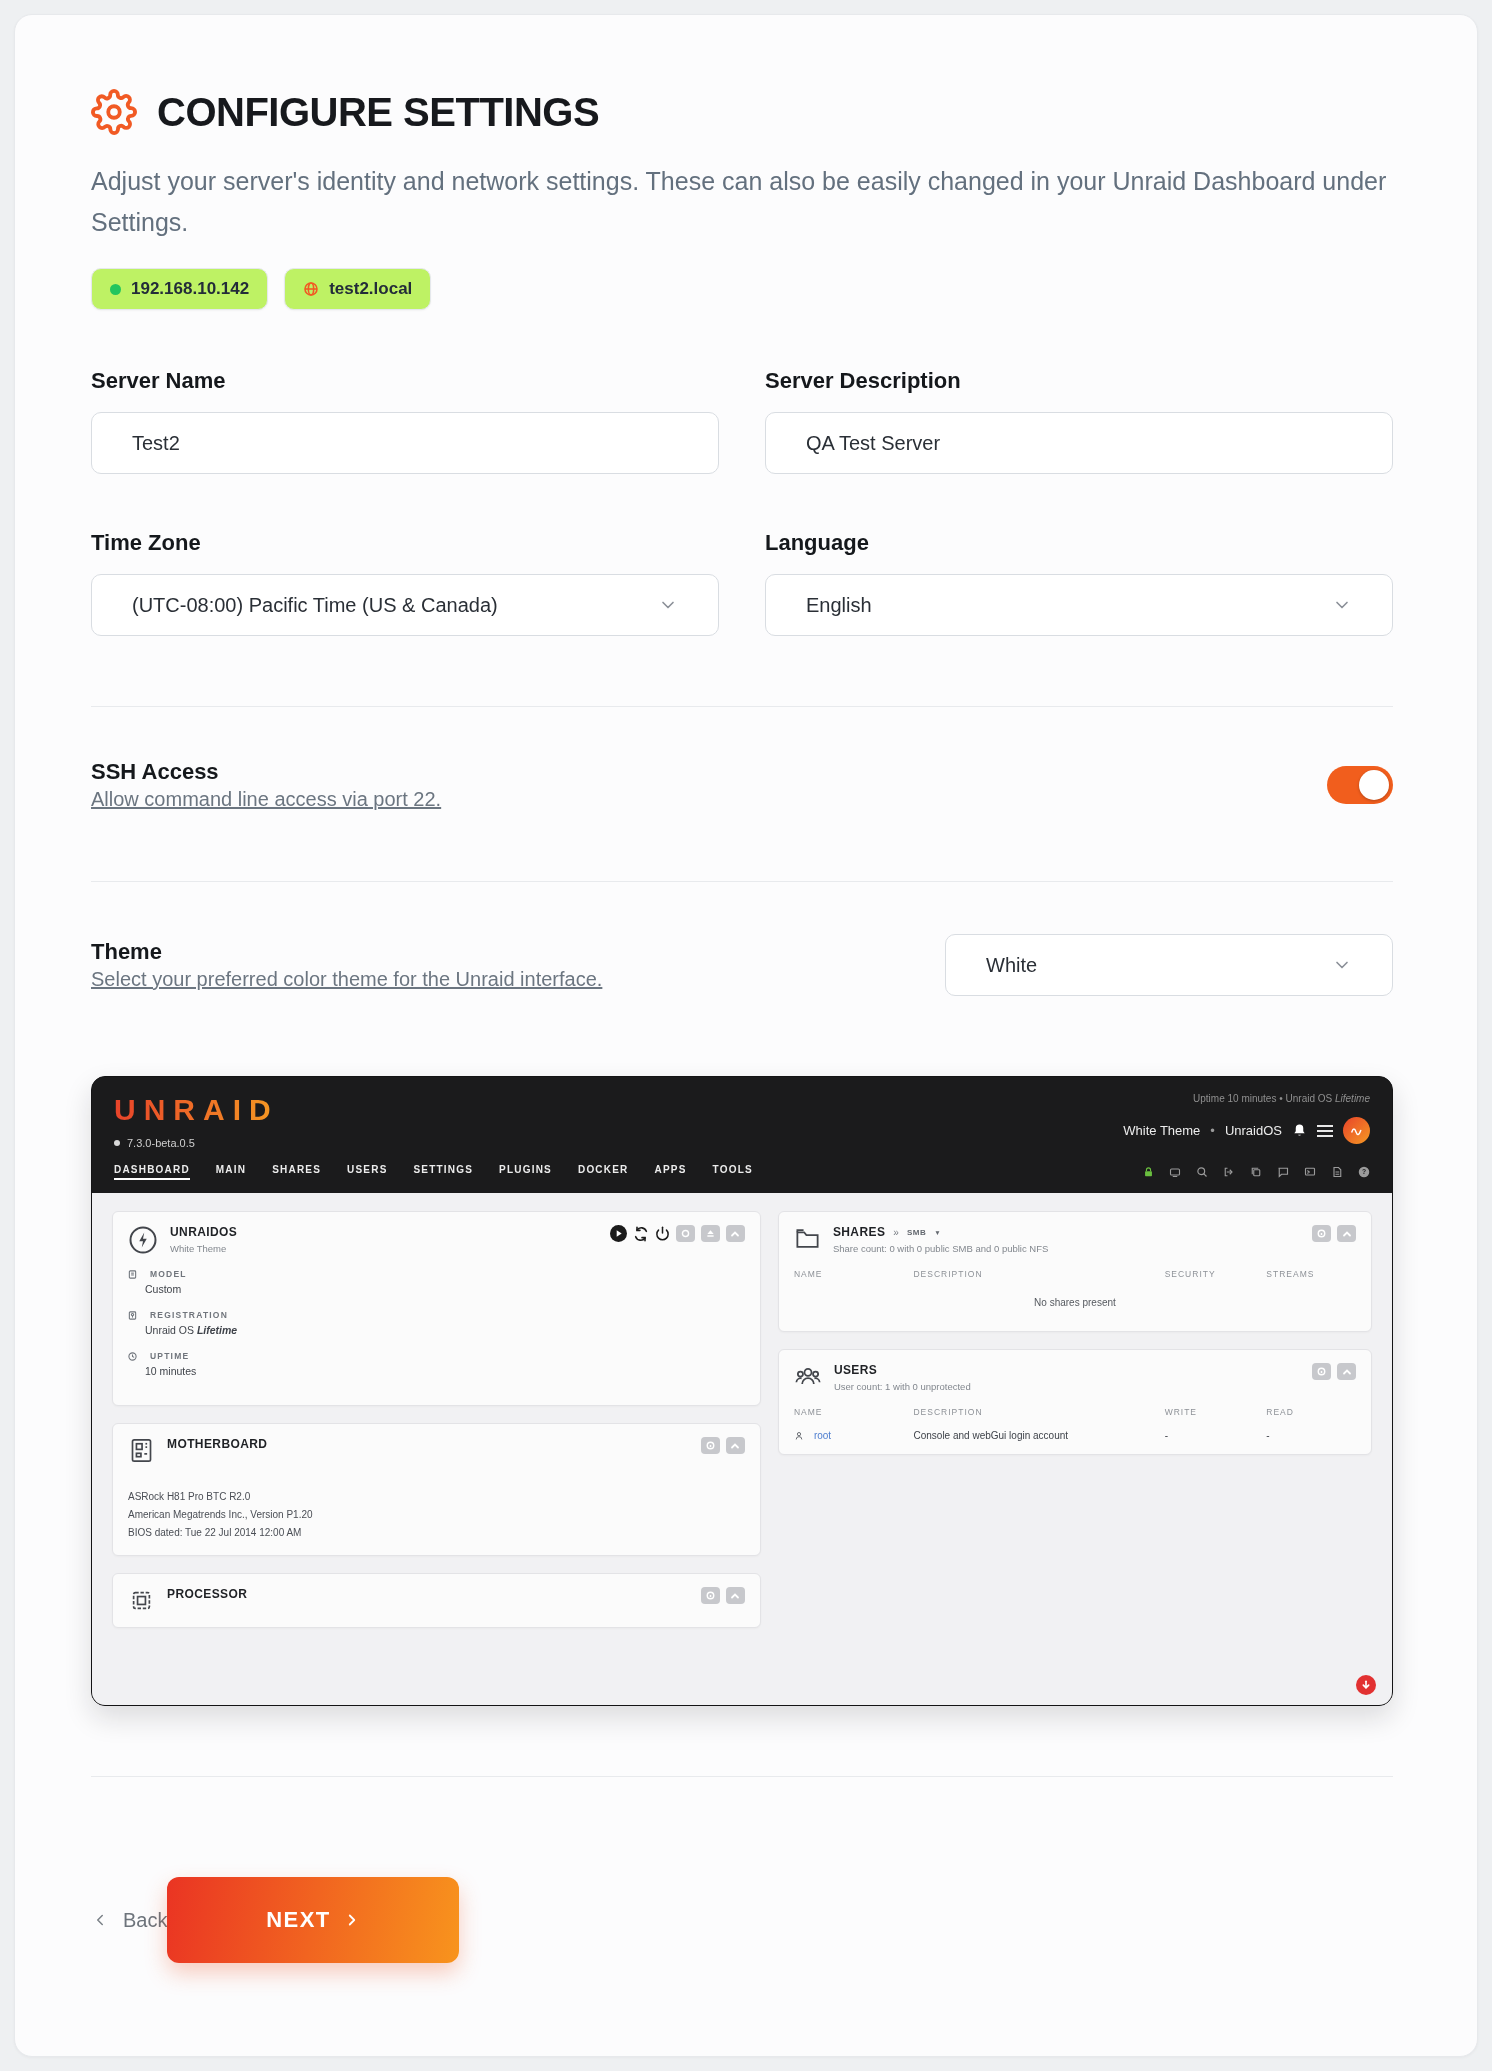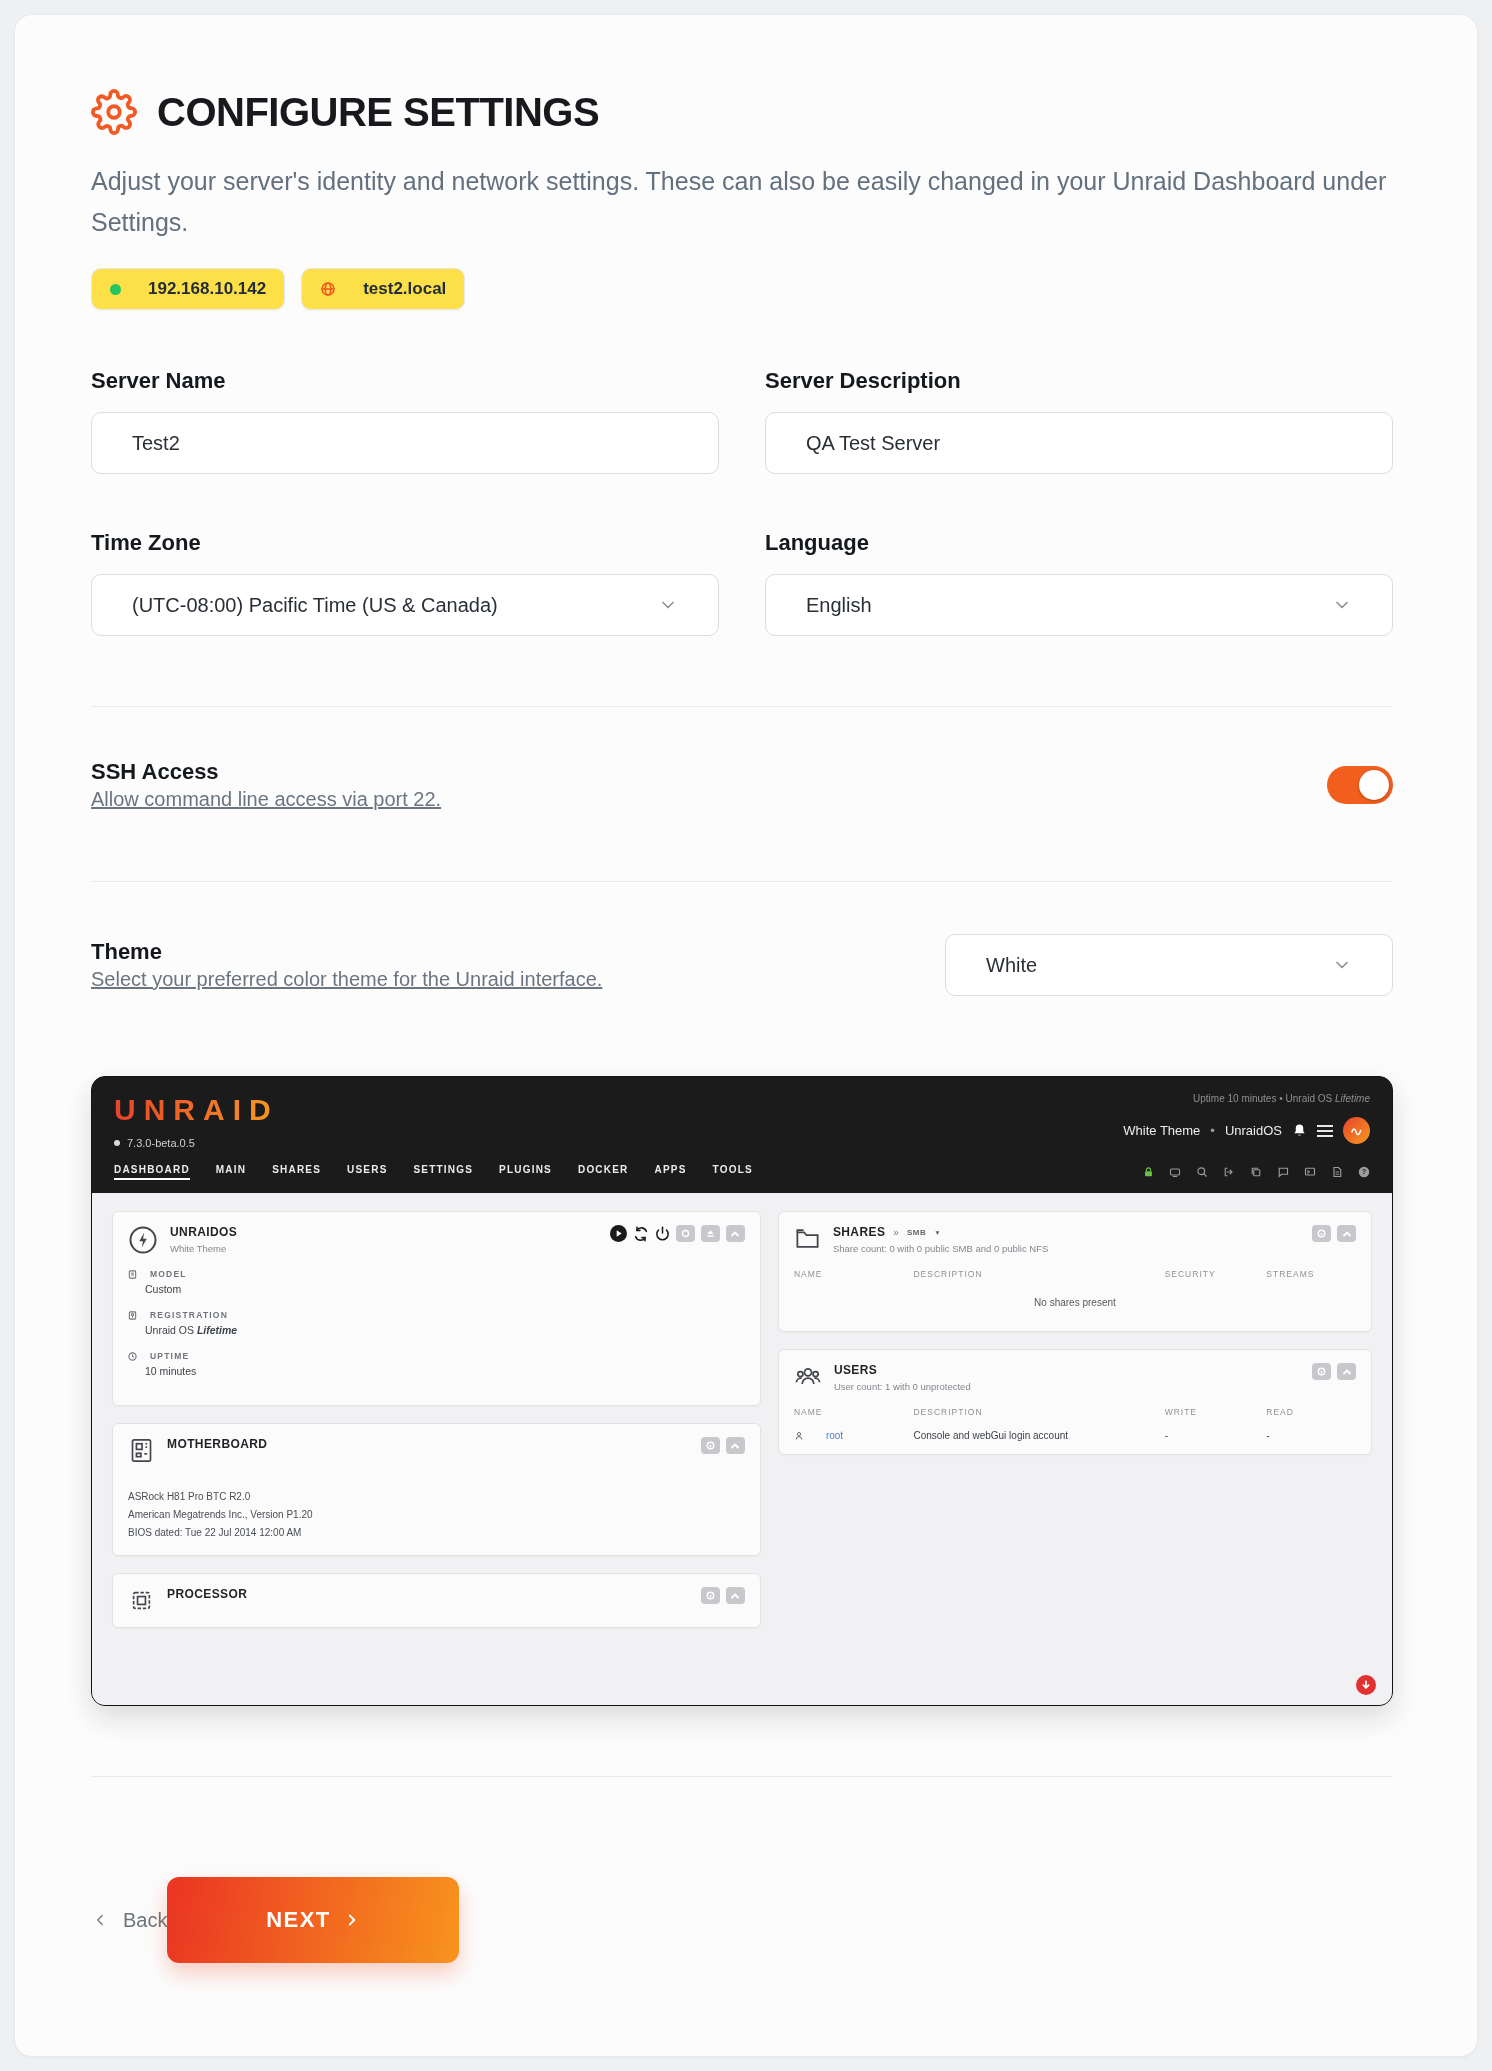--- a/index.html
+++ b/index.html
@@ -18,22 +18,22 @@
     padding:74px 84px 0 76px;
     overflow:hidden;
   }
   
   .title-row { display:flex; align-items:center; gap:20px; }
   .gear { width:46px; height:46px; flex:0 0 auto; }
   h1.title { font-size:40px; font-weight:900; letter-spacing:-.5px; color:#17191d; }
   .desc { margin-top:26px; font-size:25px; line-height:1.62; color:#63707e; max-width:1330px; }
   .badges { margin-top:26px; display:flex; gap:16px; }
   .badge {
-    display:inline-flex; align-items:center; gap:27px;
-    background:#fde047; border:1px solid #e5e8ec; border-radius:10px;
+    display:inline-flex; align-items:center; gap:10px;
+    background:#bef264; border:1px solid #e5e8ec; border-radius:10px;
     padding:10px 18px; box-shadow:0 1px 2px rgba(0,0,0,.04);
     font-size:17px; font-weight:700; color:#232c39;
   }
   .dot-green { width:11px; height:11px; border-radius:50%; background:#22c55e; }
   
   .form-grid { margin-top:58px; display:grid; grid-template-columns:1fr 1fr; column-gap:46px; row-gap:56px; }
   .field-label { display:block; font-size:22px; font-weight:700; color:#15181c; margin-bottom:18px; }
   .text-input, .select {
     width:100%; height:62px; background:#fff; border:1.5px solid #d9dde2; border-radius:10px;
     font-family:"Liberation Sans",sans-serif; font-size:20px; color:#2a2f36;
@@ -121,21 +121,21 @@
   .info-item { margin-bottom:15px; }
   .info-head { display:flex; align-items:center; gap:13px; color:#70757c; }
   .info-head svg { width:9px; height:9px; }
   .info-label { font-size:8.5px; letter-spacing:1.2px; font-weight:700; }
   .info-value { margin:4px 0 0 17px; font-size:10.5px; color:#3f434a; }
   .info-value em { font-style:italic; font-weight:700; }
   
   .pv-table-head { display:grid; grid-template-columns:1fr 2.1fr .85fr .75fr; margin-top:15px; font-size:8.5px; letter-spacing:1px; color:#8d9197; }
   .pv-table-row { display:grid; grid-template-columns:1fr 2.1fr .85fr .75fr; margin-top:13px; font-size:10px; color:#3f434a; align-items:center; }
   .pv-empty { text-align:center; font-size:10px; color:#55595f; margin:18px 0 10px; }
-  .user-name { display:flex; align-items:center; gap:22px; color:#4f7fd0; }
+  .user-name { display:flex; align-items:center; gap:10px; color:#4f7fd0; }
   .user-name svg { color:#6a6e74; }
   .mb-lines { margin-top:24px; font-size:10px; color:#4a4e55; line-height:1.8; }
   .red-fab {
     position:absolute; right:16px; bottom:10px; width:20px; height:20px; border-radius:50%;
     background:#e23131; display:flex; align-items:center; justify-content:center; color:#fff;
   }
   
   .footer { margin-top:70px; display:flex; align-items:center; padding:30px 0 40px; }
   .back-link { display:flex; align-items:center; gap:14px; color:#6d747c; font-size:20px; cursor:pointer; }
   .back-link svg { width:18px; height:18px; color:#7a8087; }

